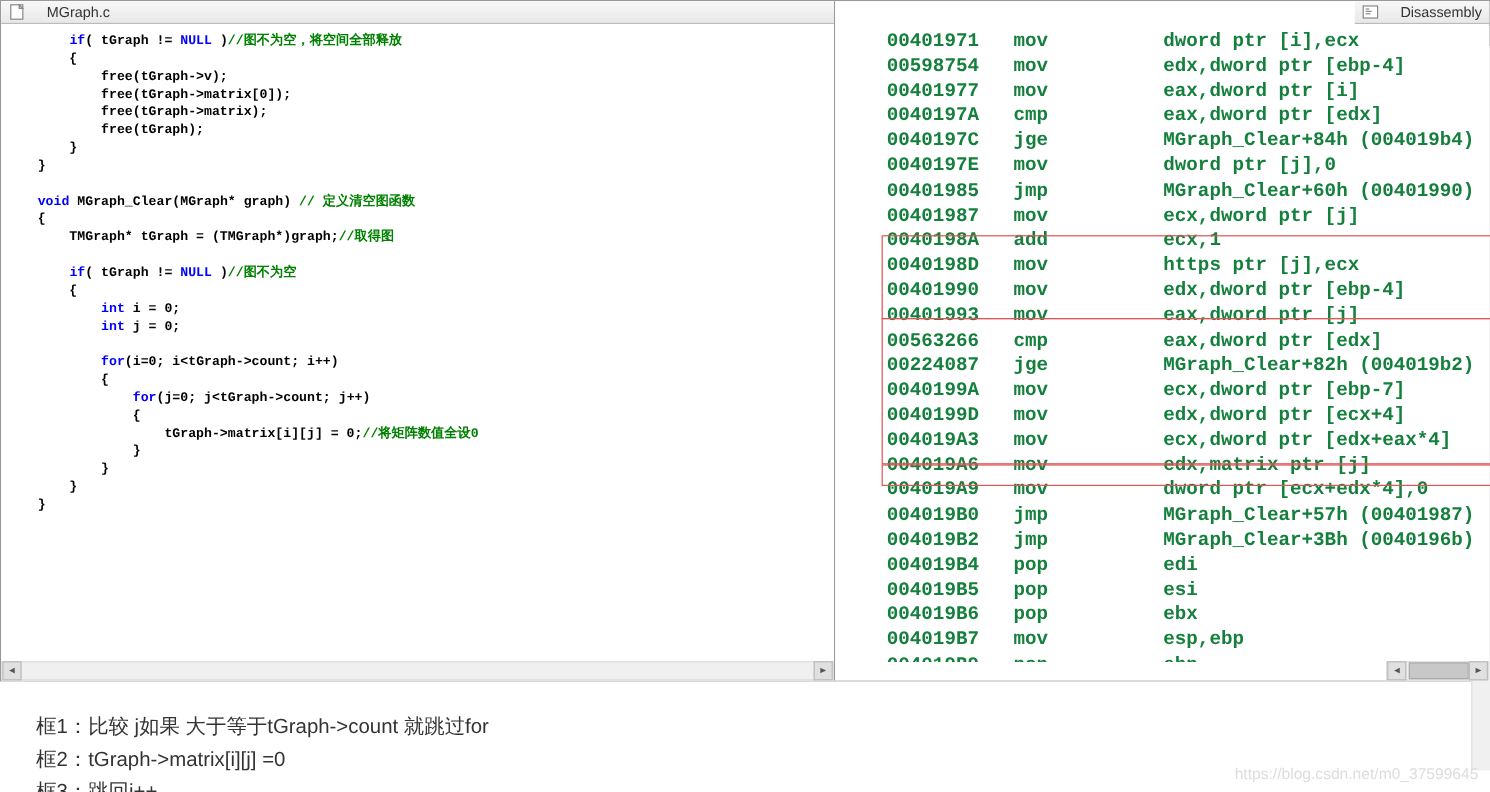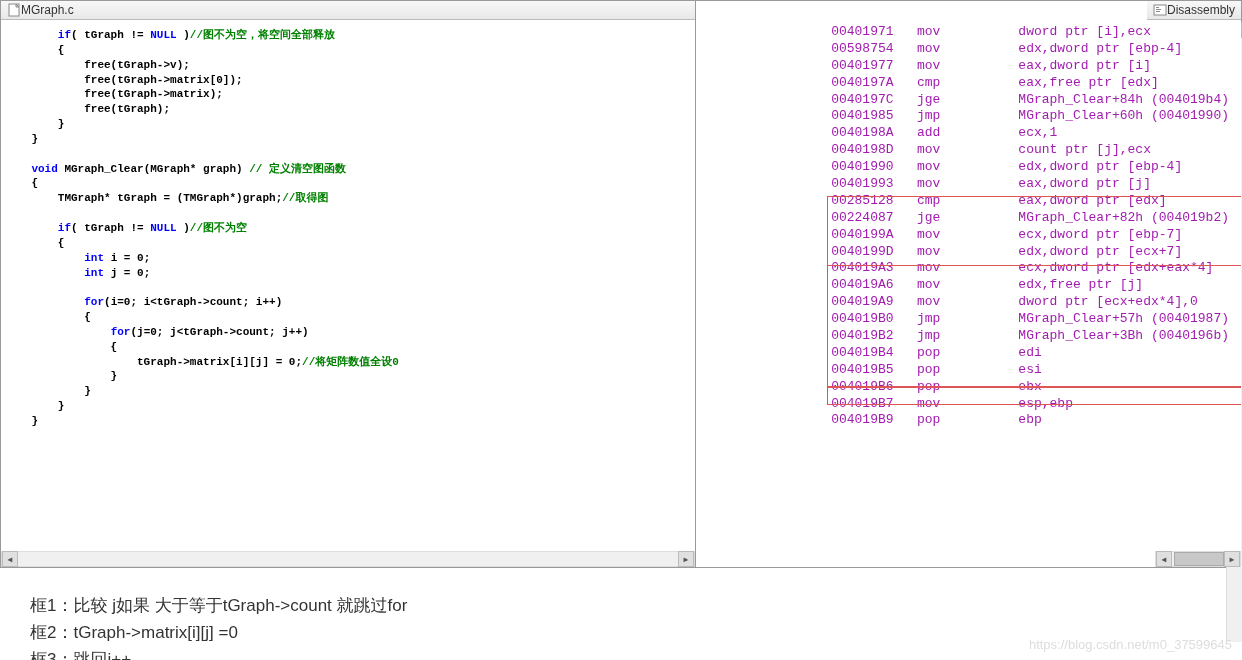--- a/index.html
+++ b/index.html
@@ -31,21 +31,21 @@
       background: #fff;
       position: relative;
       align-items: flex-end;
     }
     .panel-header {
       background: linear-gradient(#f8f8f8, #e8e8e8);
       border-bottom: 1px solid #bbb;
       padding: 2px 6px;
       display: flex;
       align-items: center;
-      gap: 0;
+      gap: 18px;
       font-size: 12px;
       color: #333;
       font-family: "Segoe UI", Arial, sans-serif;
     }
     .header-icon {
       width: 14px;
       height: 14px;
       display: inline-block;
     }
     .code-area {
@@ -60,23 +60,23 @@
       color: #000;
     }
     .kw { color: #0000ff; }
     .cm { color: #008000; }
     .disasm-area {
       flex: 1;
       padding: 4px 12px;
       overflow: auto;
       line-height: 1.3;
       font-family: "Courier New", monospace;
-      font-weight: normal;
-      font-size: 13px;
-      color: #a21caf;
+      font-weight: bold;
+      font-size: 16px;
+      color: #15803d;
       position: relative;
     }
     .disasm-line {
       white-space: pre;
     }
     .red-box {
       position: absolute;
       border: 1.5px solid #dd5555;
       pointer-events: none;
     }
@@ -180,33 +180,35 @@
             <rect x="3" y="6" width="5" height="1" fill="#888"></rect>
             <rect x="3" y="8" width="4" height="1" fill="#888"></rect>
           </svg>
       </span>
       <span>Disassembly</span>
     </div>
     <div class="disasm-area" id="disasm-area">
         <div class="disasm-line">00401971   mov          dword ptr [i],ecx</div>
         <div class="disasm-line">00598754   mov          edx,dword ptr [ebp-4]</div>
         <div class="disasm-line">00401977   mov          eax,dword ptr [i]</div>
-        <div class="disasm-line">0040197A   cmp          eax,free ptr [edx]</div>
+        <div class="disasm-line">0040197A   cmp          eax,dword ptr [edx]</div>
         <div class="disasm-line">0040197C   jge          MGraph_Clear+84h (004019b4)</div>
+        <div class="disasm-line">0040197E   mov          dword ptr [j],0</div>
         <div class="disasm-line">00401985   jmp          MGraph_Clear+60h (00401990)</div>
+        <div class="disasm-line">00401987   mov          ecx,dword ptr [j]</div>
         <div class="disasm-line">0040198A   add          ecx,1</div>
-        <div class="disasm-line">0040198D   mov          count ptr [j],ecx</div>
+        <div class="disasm-line">0040198D   mov          https ptr [j],ecx</div>
         <div class="disasm-line">00401990   mov          edx,dword ptr [ebp-4]</div>
         <div class="disasm-line">00401993   mov          eax,dword ptr [j]</div>
-        <div class="disasm-line">00285128   cmp          eax,dword ptr [edx]</div>
+        <div class="disasm-line">00563266   cmp          eax,dword ptr [edx]</div>
         <div class="disasm-line">00224087   jge          MGraph_Clear+82h (004019b2)</div>
         <div class="disasm-line">0040199A   mov          ecx,dword ptr [ebp-7]</div>
-        <div class="disasm-line">0040199D   mov          edx,dword ptr [ecx+7]</div>
+        <div class="disasm-line">0040199D   mov          edx,dword ptr [ecx+4]</div>
         <div class="disasm-line">004019A3   mov          ecx,dword ptr [edx+eax*4]</div>
-        <div class="disasm-line">004019A6   mov          edx,free ptr [j]</div>
+        <div class="disasm-line">004019A6   mov          edx,matrix ptr [j]</div>
         <div class="disasm-line">004019A9   mov          dword ptr [ecx+edx*4],0</div>
         <div class="disasm-line">004019B0   jmp          MGraph_Clear+57h (00401987)</div>
         <div class="disasm-line">004019B2   jmp          MGraph_Clear+3Bh (0040196b)</div>
         <div class="disasm-line">004019B4   pop          edi</div>
         <div class="disasm-line">004019B5   pop          esi</div>
         <div class="disasm-line">004019B6   pop          ebx</div>
         <div class="disasm-line">004019B7   mov          esp,ebp</div>
         <div class="disasm-line">004019B9   pop          ebp</div>
         <div class="red-box" style="top: 176px; left: 8px; width: 520px; height: 70px;"></div>
         <div class="red-box" style="top: 245px; left: 8px; width: 520px; height: 122px;"></div>

